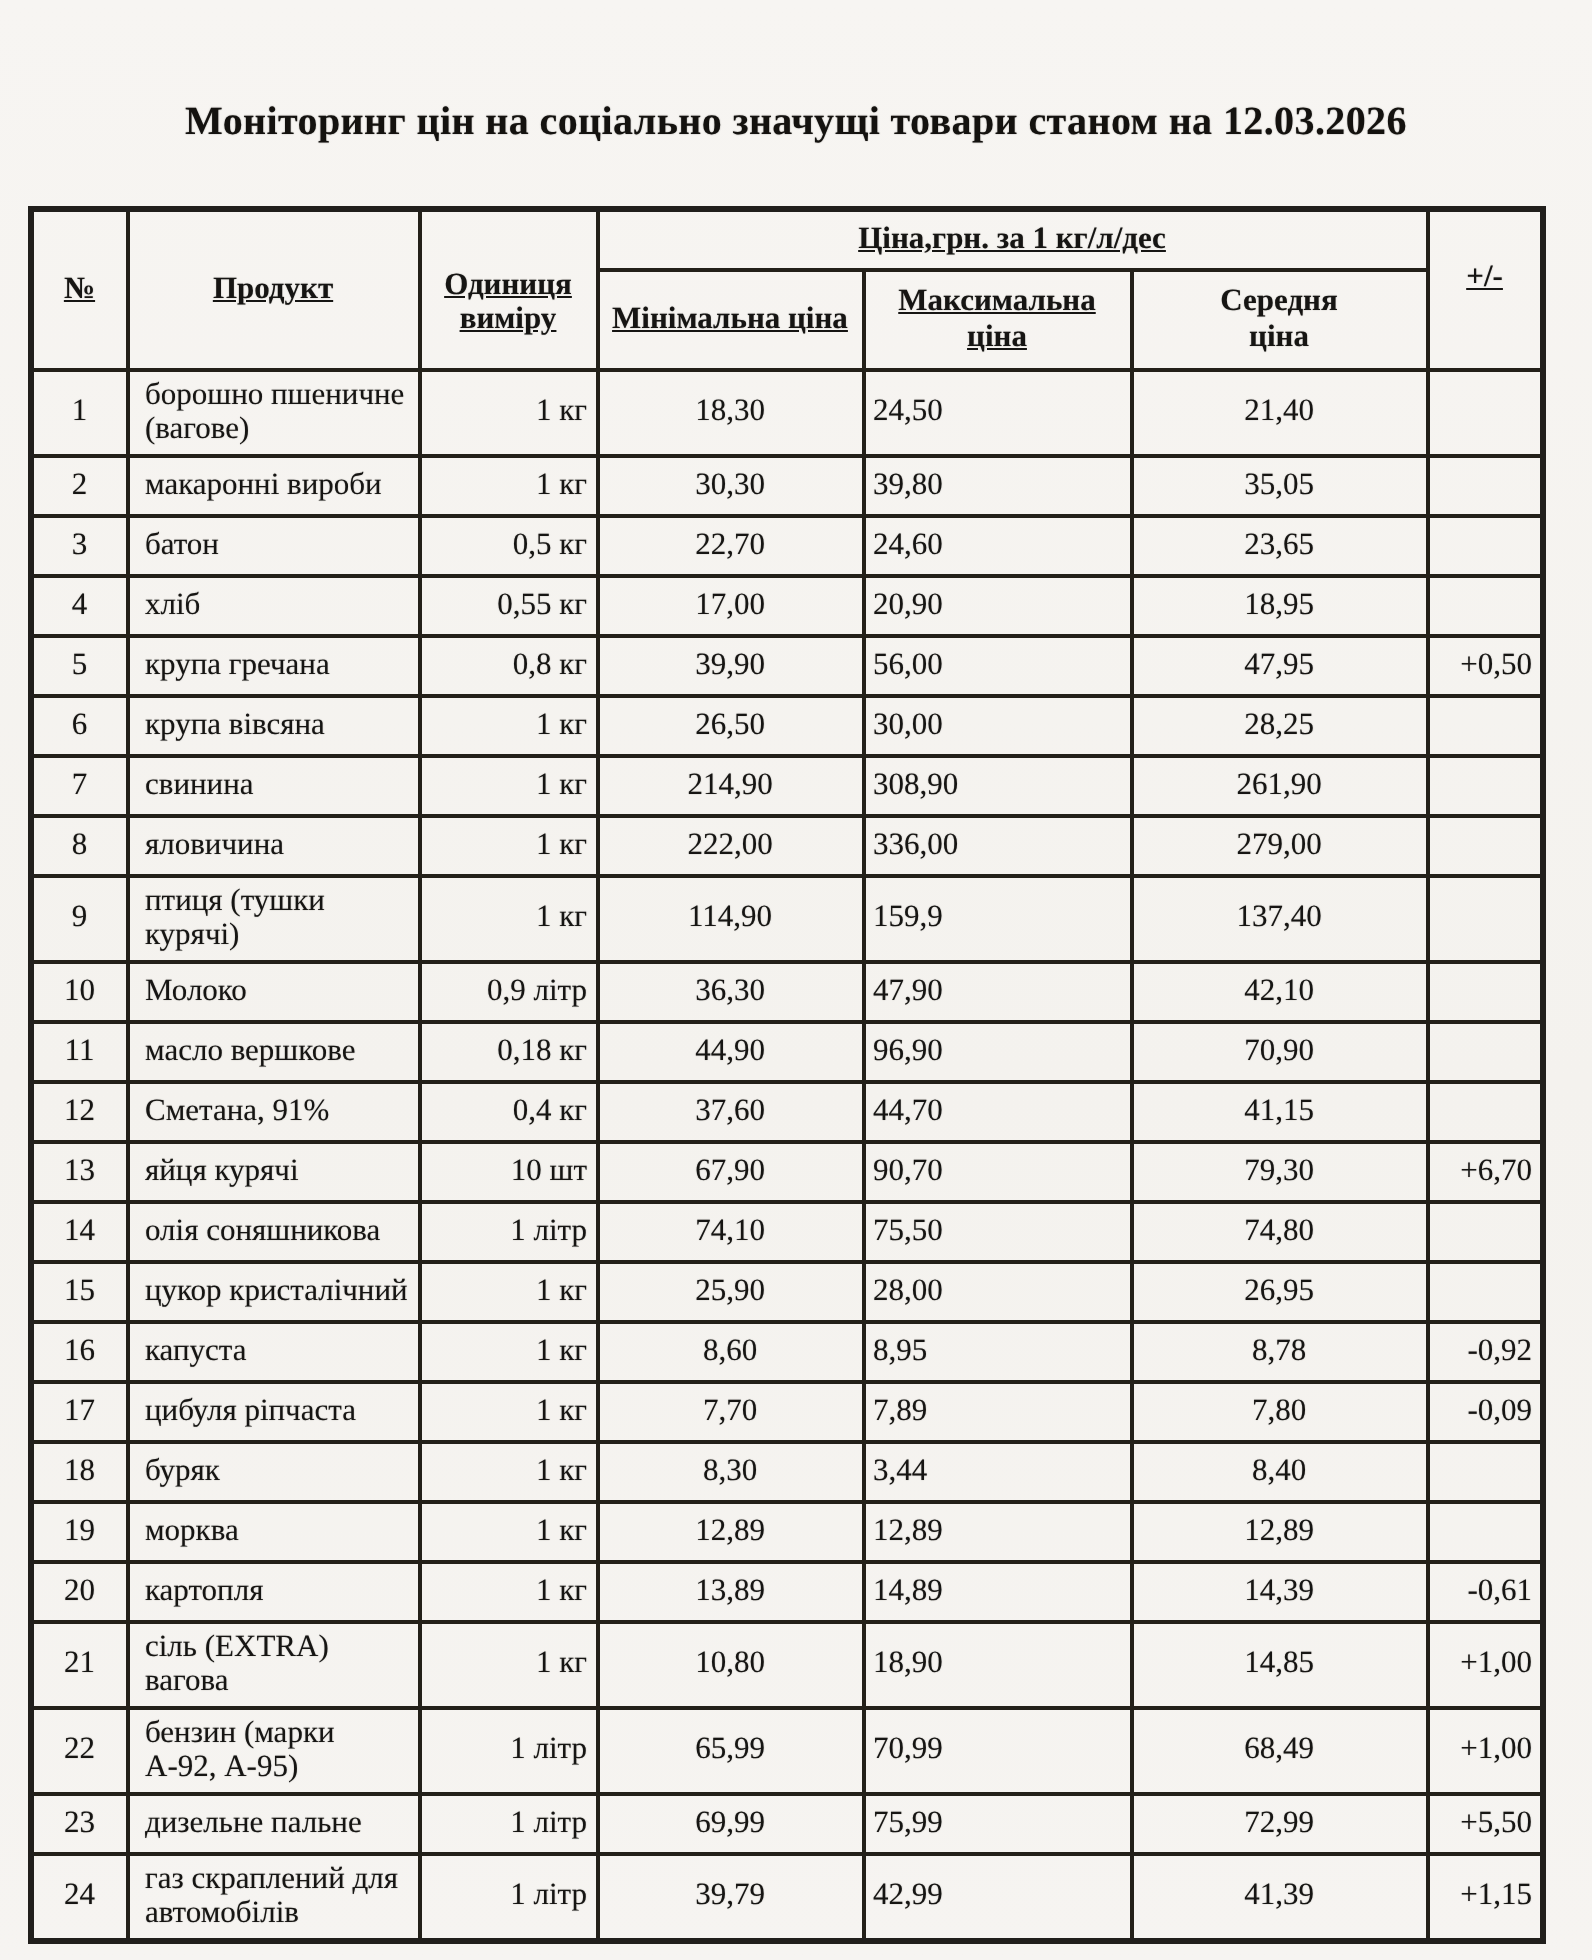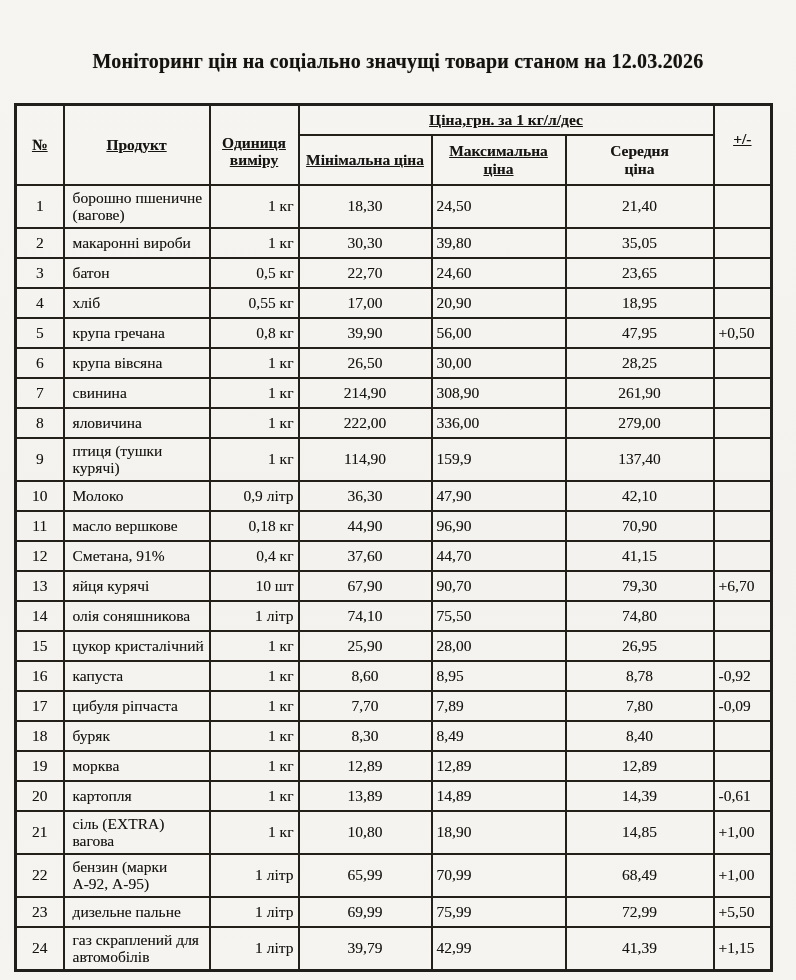--- a/index.html
+++ b/index.html
@@ -61,21 +61,21 @@
     display: inline-block;
     max-width: 88px;
   }
   tbody tr { height: 30px; }
   td.c-num   { text-align: center; }
   td.c-prod  { text-align: left; padding-left: 8px; padding-right: 4px; }
   td.c-unit  { text-align: right; }
   td.c-min   { text-align: center; }
   td.c-max   { text-align: left; }
   td.c-avg   { text-align: center; }
-  td.c-delta { text-align: left; }
+  td.c-delta { text-align: right; }
 </style>
 </head>
 <body>
 
 <div class="page">
 
   <h1 class="doc-title">Моніторинг цін на соціально значущі товари станом на 12.03.2026</h1>
 
   <table class="price-table">
     <colgroup>
@@ -253,21 +253,21 @@
     <td class="c-min">7,70</td>
     <td class="c-max">7,89</td>
     <td class="c-avg">7,80</td>
     <td class="c-delta">-0,09</td>
   </tr>
         <tr>
     <td class="c-num">18</td>
     <td class="c-prod">буряк</td>
     <td class="c-unit">1 кг</td>
     <td class="c-min">8,30</td>
-    <td class="c-max">8,49</td>
+    <td class="c-max">3,44</td>
     <td class="c-avg">8,40</td>
     <td class="c-delta"></td>
   </tr>
         <tr>
     <td class="c-num">19</td>
     <td class="c-prod">морква</td>
     <td class="c-unit">1 кг</td>
     <td class="c-min">12,89</td>
     <td class="c-max">12,89</td>
     <td class="c-avg">12,89</td>

